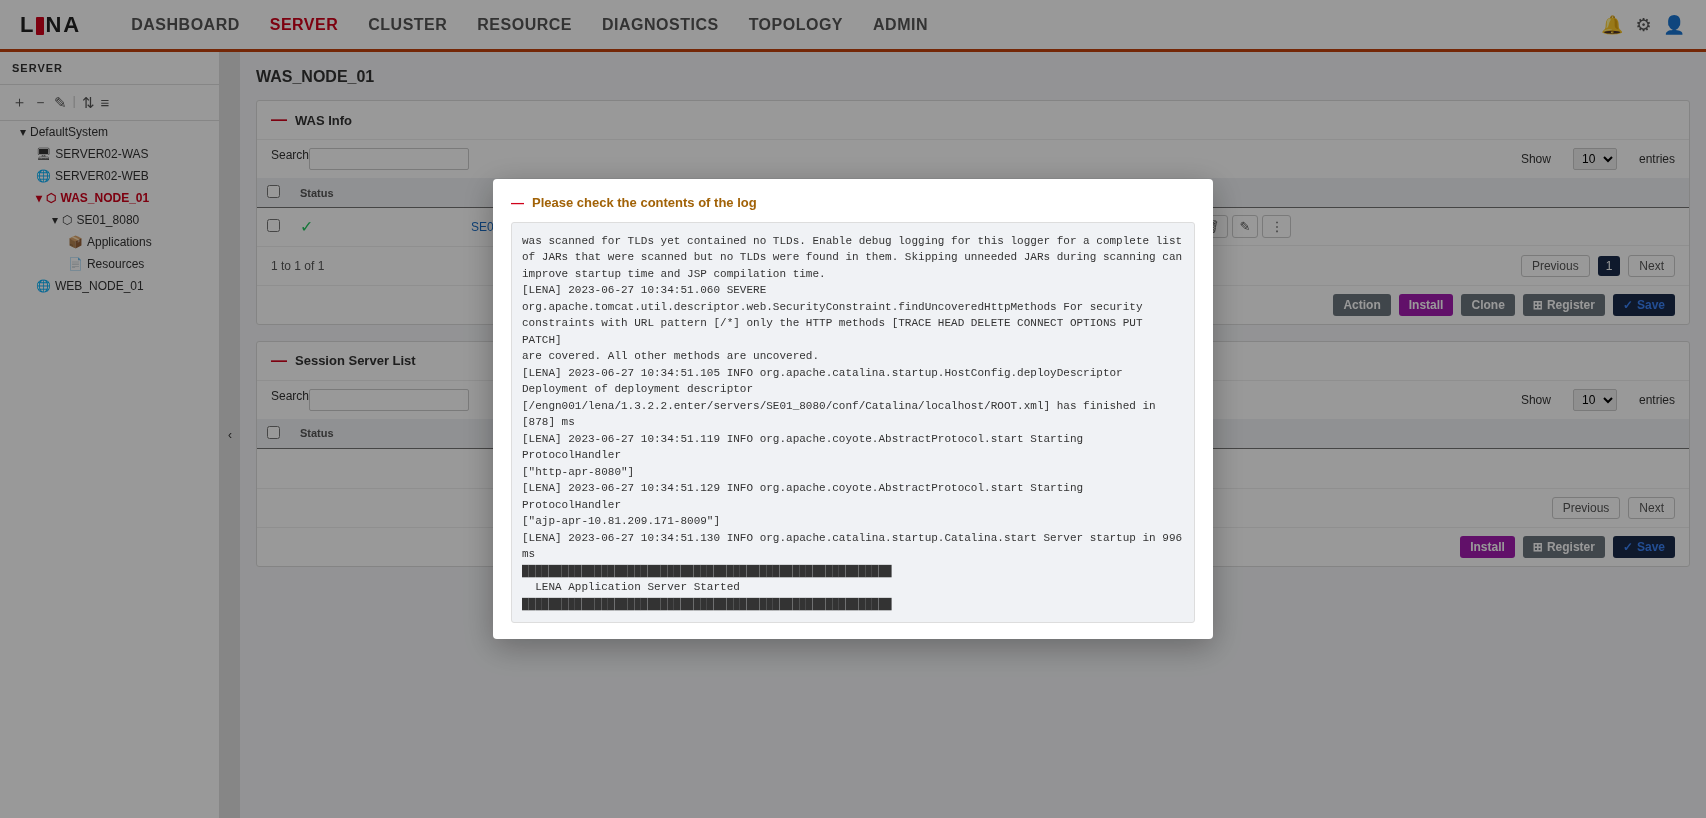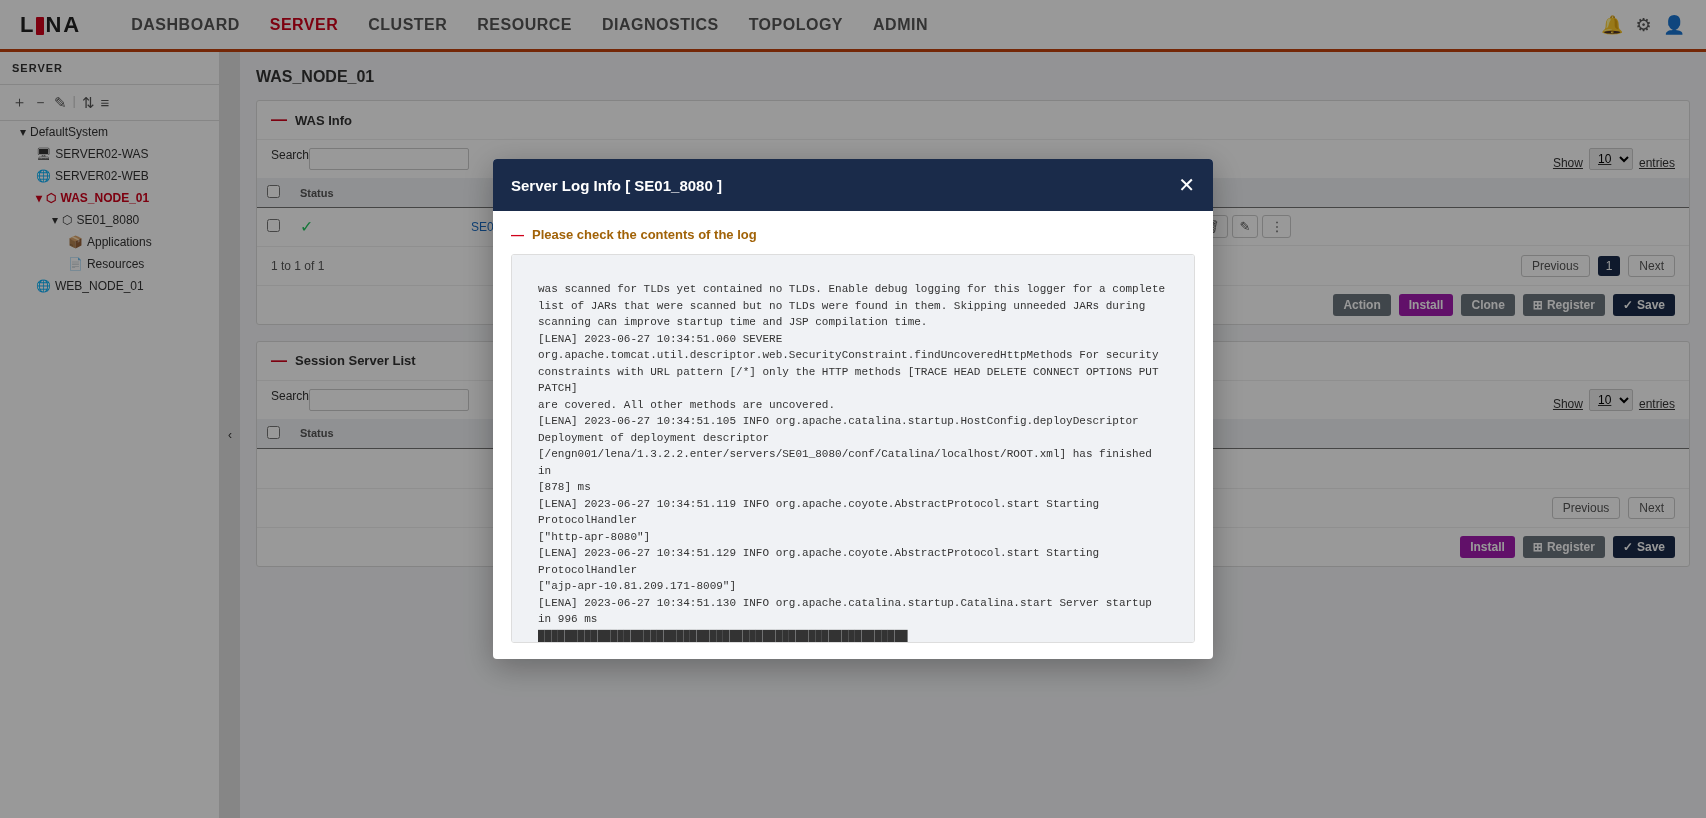--- a/index.html
+++ b/index.html
@@ -38,53 +38,53 @@
     
     .section { background: #fff; border: 1px solid #ddd; border-radius: 3px; margin-bottom: 16px; }
     .section-header { display: flex; align-items: center; gap: 8px; padding: 10px 14px; border-bottom: 1px solid #eee; font-weight: 700; font-size: 13px; }
     .section-header .red-dash { color: #d0021b; font-size: 16px; }
 
     
     .table-controls { display: flex; align-items: center; justify-content: space-between; padding: 8px 14px; }
     .search-box { display: flex; align-items: flex-start; }
     .search-box label { font-size: 12px; }
     .search-box input { border: 1px solid #ccc; padding: 3px 6px; font-size: 12px; width: 160px; border-radius: 2px; }
-    .show-entries { display: flex; align-items: flex-end; gap: 6px; font-size: 12px; text-decoration: underline; }
+    .show-entries { display: flex; align-items: center; gap: 22px; font-size: 12px; }
     .show-entries select { border: 1px solid #ccc; padding: 2px 4px; font-size: 12px; border-radius: 2px; }
     table { width: 100%; border-collapse: collapse; font-size: 12px; }
     th { background: #f0f2f5; text-align: left; padding: 7px 10px; border-bottom: 1px solid #737373; font-weight: 600; font-size: 11px; color: #555; }
     td { padding: 7px 10px; border-bottom: 1px solid #eee; }
     .status-check { color: #22c55e; font-size: 16px; }
     .btn { padding: 4px 10px; border: none; border-radius: 3px; cursor: pointer; font-size: 12px; font-weight: 600; }
     .btn-stop { background: #d0021b; color: #fff; display: flex; align-items: center; gap: 4px; }
     .btn-stop::before { content: '■'; font-size: 10px; }
     .btn-action { background: #6c757d; color: #fff; }
     .btn-install { background: #a21caf; color: #fff; }
     .btn-clone { background: #6c757d; color: #fff; }
     .btn-register { background: #6c757d; color: #fff; display: flex; align-items: center; gap: 4px; }
     .btn-register::before { content: '⊞'; }
-    .btn-save { background: #1a2b4a; color: #ffffff; display: flex; align-items: center; gap: 4px; }
+    .btn-save { background: #1a2b4a; color: #3b82f6; display: flex; align-items: center; gap: 4px; }
     .btn-save::before { content: '✓'; }
     .icon-btn { background: none; border: 1px solid #ccc; border-radius: 3px; padding: 3px 7px; cursor: pointer; font-size: 13px; color: #555; }
     .pagination { display: flex; align-items: center; gap: 8px; padding: 8px 14px; font-size: 12px; color: #555; }
     .pagination-info { flex: 1; }
     .page-btn { padding: 3px 10px; border: 1px solid #ccc; background: #fff; border-radius: 3px; cursor: pointer; font-size: 12px; color: #555; }
     .page-num { padding: 3px 8px; background: #1a2b4a; color: #fff; border-radius: 3px; font-size: 12px; }
     .action-row { display: flex; gap: 8px; padding: 8px 14px; justify-content: flex-end; border-top: 1px solid #eee; }
     .checkbox-col { width: 30px; }
 
     
     .modal-overlay { position: fixed; top: 0; left: 0; width: 100%; height: 100%; background: rgba(0,0,0,0.4); z-index: 1000; display: flex; align-items: center; justify-content: center; }
     .modal { background: #fff; border-radius: 4px; width: 720px; max-height: 500px; display: flex; flex-direction: column; box-shadow: 0 8px 32px rgba(0,0,0,0.3); overflow: hidden; }
     .modal-header { background: #1a2b4a; color: #fff; padding: 14px 18px; display: flex; align-items: center; justify-content: space-between; font-size: 15px; font-weight: 700; flex-shrink: 0; }
     .modal-close { background: none; border: none; color: #fff; font-size: 20px; cursor: pointer; }
     .modal-body { padding: 16px 18px; flex: 1; overflow: hidden; display: flex; flex-direction: column; }
     .modal-warning { display: flex; align-items: center; gap: 8px; font-size: 13px; font-weight: 700; color: #a16207; margin-bottom: 12px; flex-shrink: 0; }
     .modal-warning::before { content: '—'; color: #d0021b; }
-    .log-content { background: #f0f2f5; border: 1px solid #ddd; border-radius: 3px; flex: 1; overflow-y: auto; padding: 26px; font-family: 'Courier New', monospace; font-size: 11px; line-height: 1.5; color: #333; white-space: pre-wrap; }
+    .log-content { background: #f0f2f5; border: 1px solid #ddd; border-radius: 3px; flex: 1; overflow-y: auto; padding: 10px; font-family: 'Courier New', monospace; font-size: 11px; line-height: 1.5; color: #333; white-space: pre-wrap; }
   </style>
 </head>
 <body>
 
 <nav class="top-nav">
   <div class="logo">
     L<span></span>NA
   </div>
   <div class="nav-item">DASHBOARD</div>
   <div class="nav-item active">SERVER</div>
@@ -261,24 +261,20 @@
         <button class="btn btn-install">Install</button>
         <button class="btn btn-register">Register</button>
         <button class="btn btn-save">Save</button>
       </div>
     </div>
   </div>
 </div>
 
 <div class="modal-overlay">
   <div class="modal">
-    <div class="modal-header">
-      <span>Server Log Info [ SE01_8080 ]</span>
-      <button class="modal-close">✕</button>
-    </div>
     <div class="modal-body">
       <div class="modal-warning">
         <span>Please check the contents of the log</span>
       </div>
       <div class="log-content">was scanned for TLDs yet contained no TLDs. Enable debug logging for this logger for a complete list of JARs that were scanned but no TLDs were found in them. Skipping unneeded JARs during scanning can improve startup time and JSP compilation time.
 [LENA] 2023-06-27 10:34:51.060 SEVERE
 org.apache.tomcat.util.descriptor.web.SecurityConstraint.findUncoveredHttpMethods For security
 constraints with URL pattern [/*] only the HTTP methods [TRACE HEAD DELETE CONNECT OPTIONS PUT PATCH]
 are covered. All other methods are uncovered.
 [LENA] 2023-06-27 10:34:51.105 INFO org.apache.catalina.startup.HostConfig.deployDescriptor

